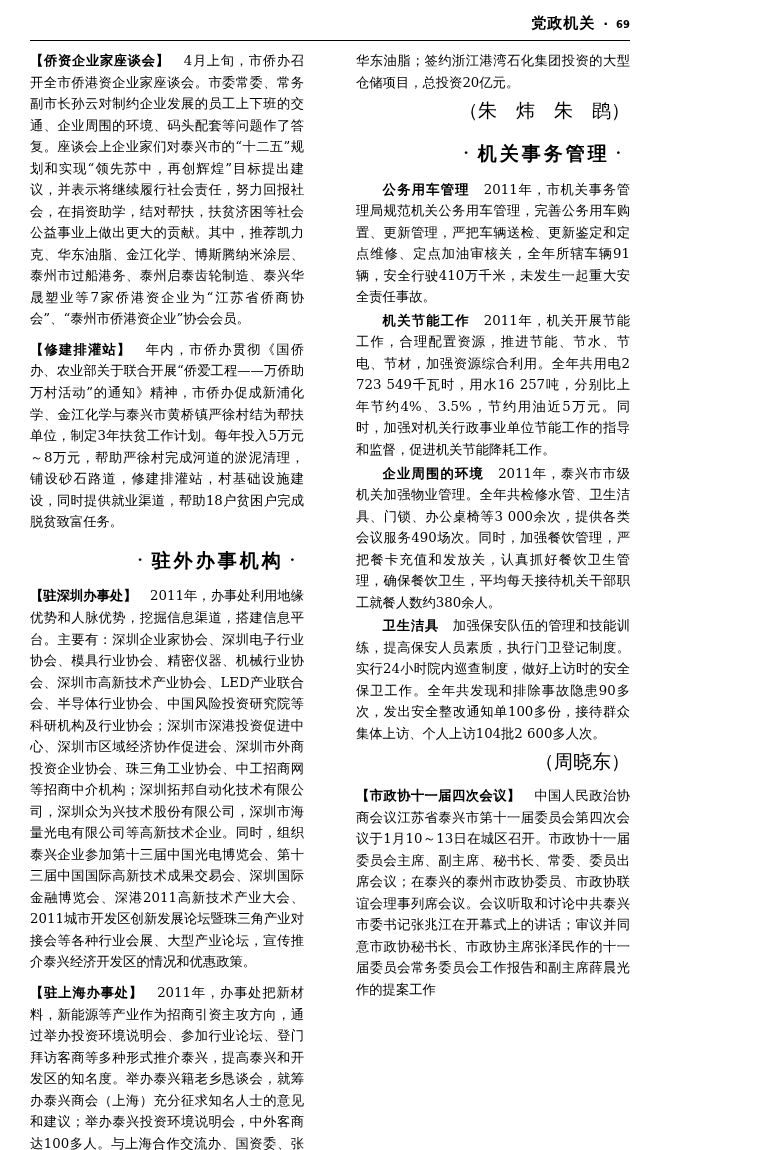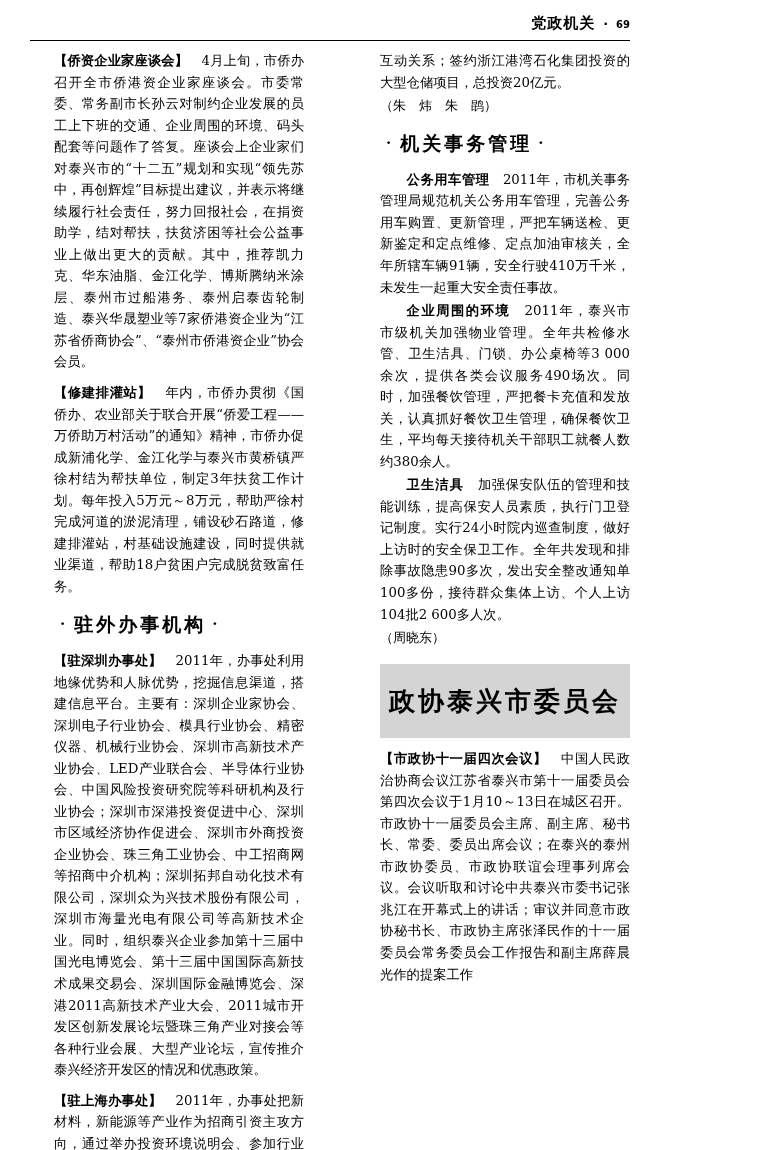--- a/index.html
+++ b/index.html
@@ -61,42 +61,41 @@
     bottom: 14px;
     display: flex;
     gap: 26px;
   }
   .col {
     width: 347px;
     font-size: 13.3px;
     line-height: 1.62;
     text-align: justify;
     text-justify: inter-ideograph;
-    margin-left: 24px;
   }
   .col-divider {
     width: 0px;
   }
   p.para {
     margin: 0 0 2px 0;
     text-indent: 0;
   }
   p.para.indent {
     text-indent: 2em;
   }
   .lead {
     font-weight: bold;
     letter-spacing: 0.5px;
   }
   .bracket-head {
     font-weight: bold;
   }
   
   .section-head {
-    text-align: left;
+    text-align: right;
     font-size: 19px;
     font-weight: bold;
     letter-spacing: 3px;
     margin: 12px 0 10px 0;
     font-family: "DejaVu Serif", "Liberation Serif", serif;
   }
   .section-head .deco {
     font-size: 15px;
     padding: 0 6px;
     vertical-align: 2px;
@@ -105,22 +104,23 @@
   .banner {
     margin: 16px 0 10px 0;
     background: #d4d4d4;
     text-align: center;
     padding: 16px 0 16px 0;
     font-size: 26px;
     font-weight: bold;
     letter-spacing: 3px;
   }
   .signature {
+    text-align: right;
     margin: 1px 0 8px 0;
-    font-size: 13px;
+    font-size: 19px;
   }
   .blockgap {
     height: 7px;
   }
 </style>
 </head>
 <body>
 
 <div class="page">
 
@@ -161,46 +161,48 @@
         <span class="bracket-head">【驻上海办事处】</span><span>　2011年，办事处把新材料，新能源等产业作为招商引资主攻方向，通过举办投资环境说明会、参加行业论坛、登门拜访客商等多种形式推介泰兴，提高泰兴和开发区的知名度。举办泰兴籍老乡恳谈会，就筹办泰兴商会（上海）充分征求知名人士的意见和建议；举办泰兴投资环境说明会，中外客商达100多人。与上海合作交流办、国资委、张江开发区、闵行开发区以及各地驻沪商会、上海新材料协会等机构建立</span>
       </p>
 
     </div>
 
     <div class="col-divider"></div>
 
     <div class="col">
 
       <p class="para">
-        <span>互动关系；签约浙江港湾石化集团投资的大型仓储项目，总投资20亿元。</span>
+        <span>华东油脂；签约浙江港湾石化集团投资的大型仓储项目，总投资20亿元。</span>
       </p>
 
       <p class="signature">（朱　炜　朱　鹍）</p>
 
       <div class="section-head">
         <span class="deco">·</span><span>机关事务管理</span><span class="deco">·</span>
       </div>
 
 
       <p class="para indent">
         <span class="lead">公务用车管理</span><span>　2011年，市机关事务管理局规范机关公务用车管理，完善公务用车购置、更新管理，严把车辆送检、更新鉴定和定点维修、定点加油审核关，全年所辖车辆91辆，安全行驶410万千米，未发生一起重大安全责任事故。</span>
       </p>
 
+      <p class="para indent">
+        <span class="lead">机关节能工作</span><span>　2011年，机关开展节能工作，合理配置资源，推进节能、节水、节电、节材，加强资源综合利用。全年共用电2 723 549千瓦时，用水16 257吨，分别比上年节约4%、3.5%，节约用油近5万元。同时，加强对机关行政事业单位节能工作的指导和监督，促进机关节能降耗工作。</span>
+      </p>
 
       <p class="para indent">
         <span class="lead">企业周围的环境</span><span>　2011年，泰兴市市级机关加强物业管理。全年共检修水管、卫生洁具、门锁、办公桌椅等3 000余次，提供各类会议服务490场次。同时，加强餐饮管理，严把餐卡充值和发放关，认真抓好餐饮卫生管理，确保餐饮卫生，平均每天接待机关干部职工就餐人数约380余人。</span>
       </p>
 
       <p class="para indent">
         <span class="lead">卫生洁具</span><span>　加强保安队伍的管理和技能训练，提高保安人员素质，执行门卫登记制度。实行24小时院内巡查制度，做好上访时的安全保卫工作。全年共发现和排除事故隐患90多次，发出安全整改通知单100多份，接待群众集体上访、个人上访104批2 600多人次。</span>
       </p>
 
       <p class="signature">（周晓东）</p>
 
-      <div class="banner">政协泰兴市委员会</div>
 
       <p class="para">
         <span class="bracket-head">【市政协十一届四次会议】</span><span>　中国人民政治协商会议江苏省泰兴市第十一届委员会第四次会议于1月10～13日在城区召开。市政协十一届委员会主席、副主席、秘书长、常委、委员出席会议；在泰兴的泰州市政协委员、市政协联谊会理事列席会议。会议听取和讨论中共泰兴市委书记张兆江在开幕式上的讲话；审议并同意市政协秘书长、市政协主席张泽民作的十一届委员会常务委员会工作报告和副主席薛晨光作的提案工作</span>
       </p>
 
     </div>
 
   </div>
 </div>
 

